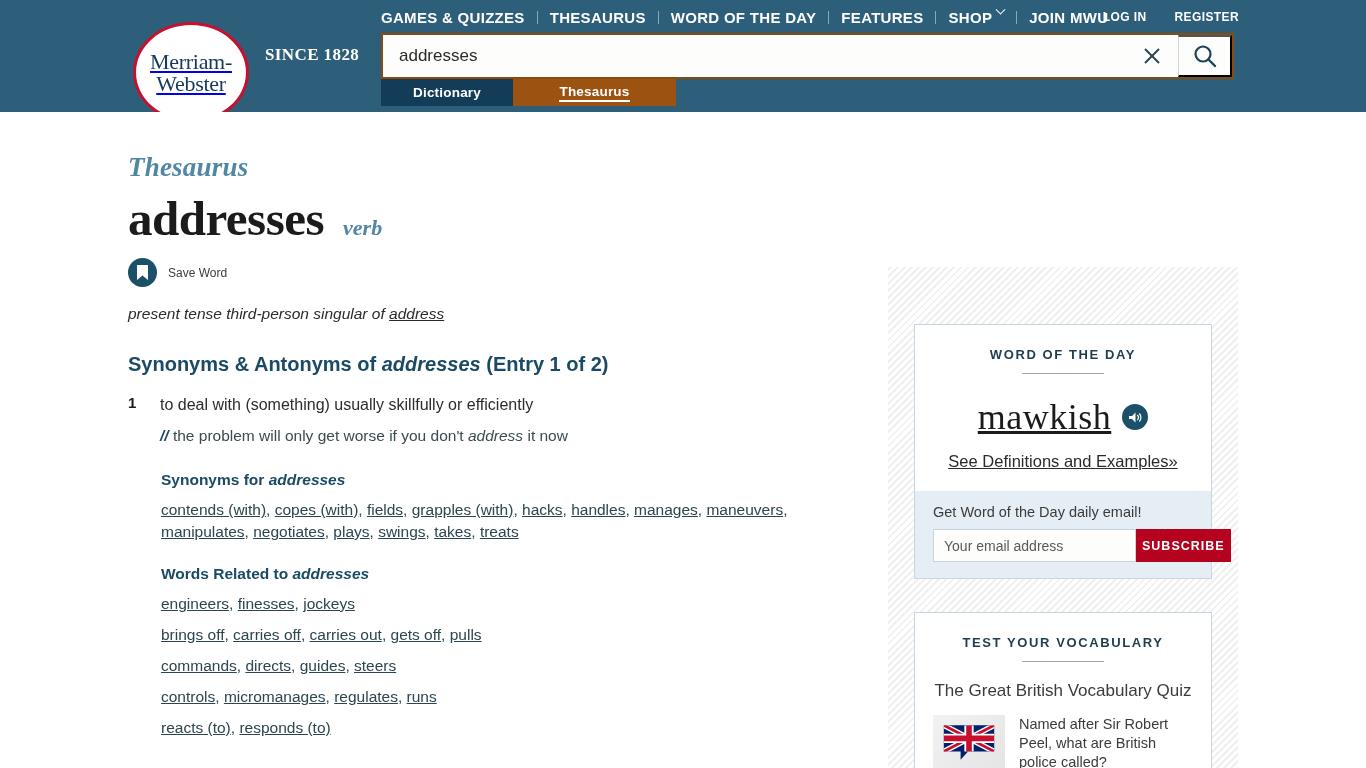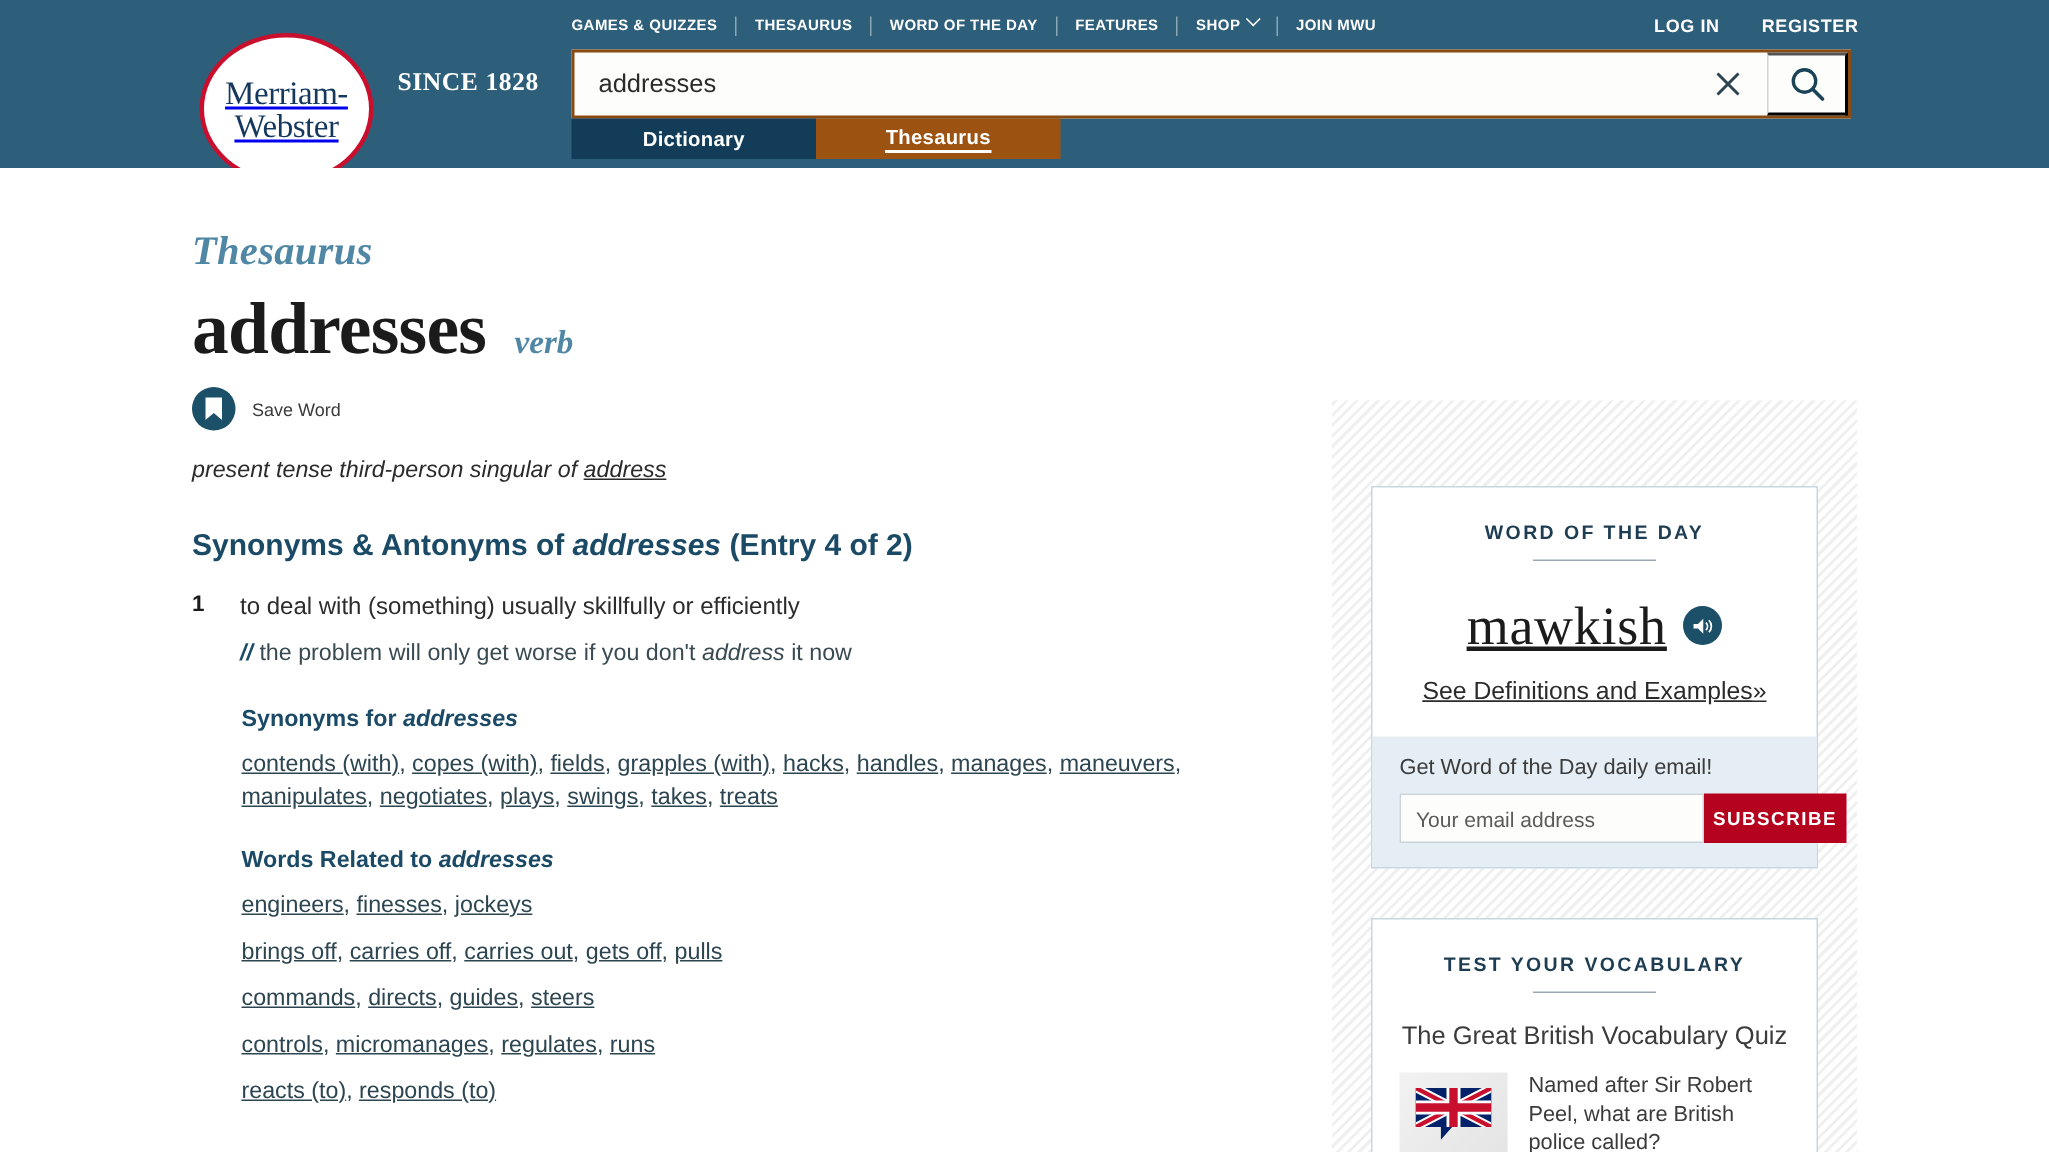--- a/index.html
+++ b/index.html
@@ -62,21 +62,21 @@
   .topnav {
     position: absolute;
     left: 381px; top: 8px;
     display: flex;
     align-items: center;
     height: 18px;
   }
   .topnav a {
     color: #ffffff;
     text-decoration: none;
-    font-size: 10px;
+    font-size: 15px;
     font-weight: bold;
     letter-spacing: 0.3px;
     padding: 0 12px;
     white-space: nowrap;
     display: flex;
     align-items: flex-start;
     gap: 5px;
   }
   .topnav a:first-child { padding-left: 0; }
   .topnav .divider {
@@ -143,21 +143,21 @@
     cursor: pointer;
     background: transparent;
   }
 
   .tabs {
     position: absolute;
     left: 381px; top: 79px;
     display: flex;
   }
   .tab {
-    width: 163px; height: 27px;
+    width: 132px; height: 27px;
     display: flex; align-items: center; justify-content: center;
     font-size: 13.5px;
     font-weight: bold;
     color: #ffffff;
     cursor: pointer;
     letter-spacing: 0.2px;
   }
   .tab.dict { background: #123c57; }
   .tab.thes { background: #9c5210; width: 163px; }
   .tab.thes span { border-bottom: 2px solid #ffffff; padding-bottom: 1px; }
@@ -522,21 +522,21 @@
         </svg>
       </span>
       <span class="saveword-label">Save Word</span>
     </div>
 
     <div class="inflection">
       <span>present tense third-person singular of </span><a href="#">address</a>
     </div>
 
     <div class="section-title">
-      <span>Synonyms &amp; Antonyms of </span><em>addresses</em><span> (Entry 4 of 2)</span>
+      <span>Synonyms &amp; Antonyms of </span><em>addresses</em><span> (Entry 1 of 2)</span>
     </div>
 
     <div class="sense">
       <div class="sense-num">1</div>
       <div class="sense-def">to deal with (something) usually skillfully or efficiently</div>
     </div>
 
     <div class="example">
       <span class="slashes">//</span><span> the problem will only get worse if you don't </span><em>address</em><span> it now</span>
     </div>

